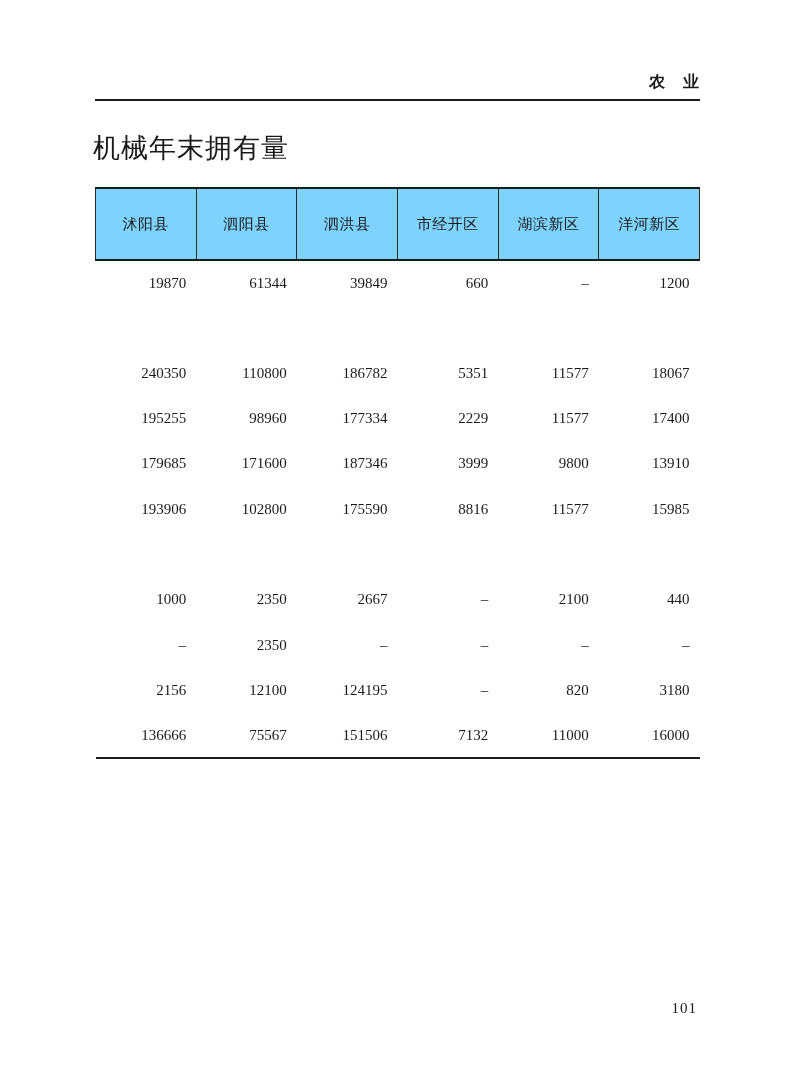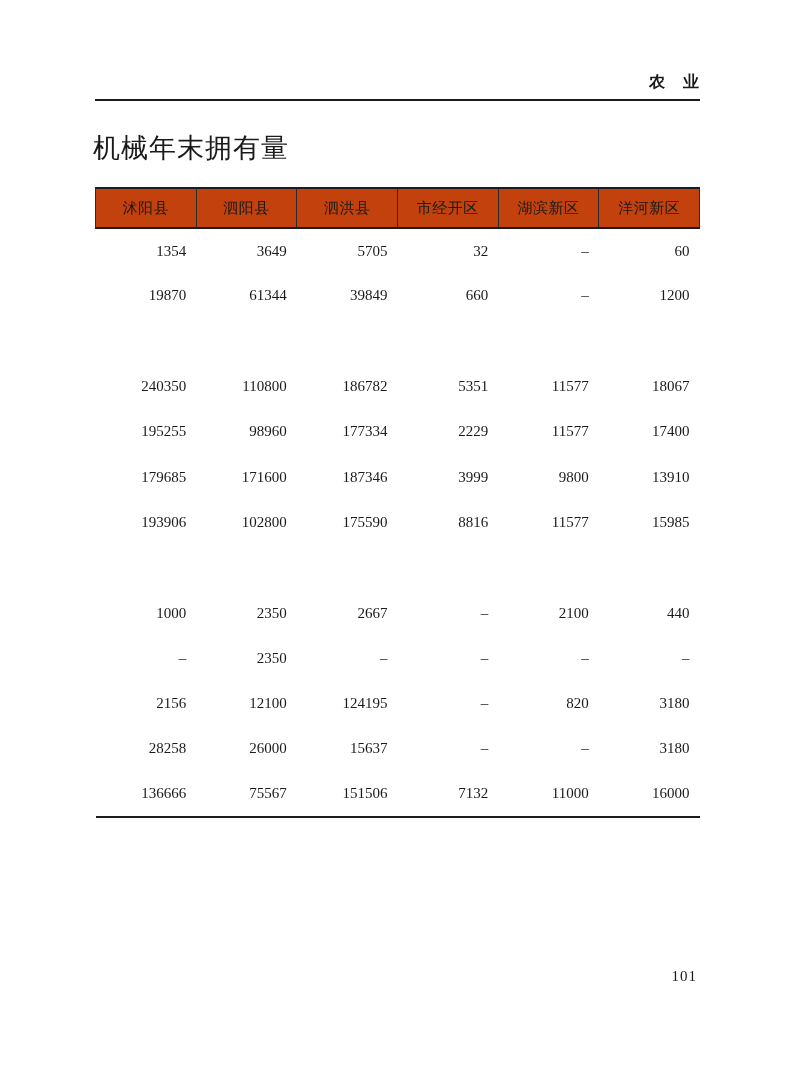--- a/index.html
+++ b/index.html
@@ -38,46 +38,46 @@
   table.data-table {
     position: absolute;
     left: 95px;
     top: 187px;
     width: 605px;
     border-collapse: collapse;
     table-layout: fixed;
     font-size: 15px;
   }
   table.data-table thead th {
-    background: #c2410c;
+    background: #7dd3fc;
     border-top: 2.5px solid #1c1c1c;
     border-bottom: 2.5px solid #1c1c1c;
     border-left: 1.5px solid #2a2a2a;
     border-right: 1.5px solid #2a2a2a;
-    height: 40px;
+    height: 72px;
     text-align: center;
     vertical-align: middle;
     font-weight: normal;
     font-size: 15px;
     letter-spacing: 0.5px;
   }
   table.data-table tbody td {
     height: 45.3px;
     text-align: right;
     vertical-align: middle;
     padding-right: 10px;
     border: none;
     white-space: nowrap;
   }
   table.data-table tbody tr:last-child td {
     border-bottom: 2.5px solid #1c1c1c;
   }
   .page-number {
     position: absolute;
-    top: 968px;
+    top: 1000px;
     right: 96px;
     font-size: 15px;
     letter-spacing: 1px;
   }
 </style>
 </head>
 <body>
 
 <div class="page">
 
@@ -92,28 +92,20 @@
       <tr>
           <th>沭阳县</th>
           <th>泗阳县</th>
           <th>泗洪县</th>
           <th>市经开区</th>
           <th>湖滨新区</th>
           <th>洋河新区</th>
         </tr>
     </thead>
     <tbody>
-        <tr>
-          <td>1354</td>
-          <td>3649</td>
-          <td>5705</td>
-          <td>32</td>
-          <td>–</td>
-          <td>60</td>
-        </tr>
         <tr>
           <td>19870</td>
           <td>61344</td>
           <td>39849</td>
           <td>660</td>
           <td>–</td>
           <td>1200</td>
         </tr>
         <tr>
           <td></td>
@@ -181,28 +173,20 @@
         </tr>
         <tr>
           <td>2156</td>
           <td>12100</td>
           <td>124195</td>
           <td>–</td>
           <td>820</td>
           <td>3180</td>
         </tr>
         <tr>
-          <td>28258</td>
-          <td>26000</td>
-          <td>15637</td>
-          <td>–</td>
-          <td>–</td>
-          <td>3180</td>
-        </tr>
-        <tr>
           <td>136666</td>
           <td>75567</td>
           <td>151506</td>
           <td>7132</td>
           <td>11000</td>
           <td>16000</td>
         </tr>
       </tbody>
   </table>
 

